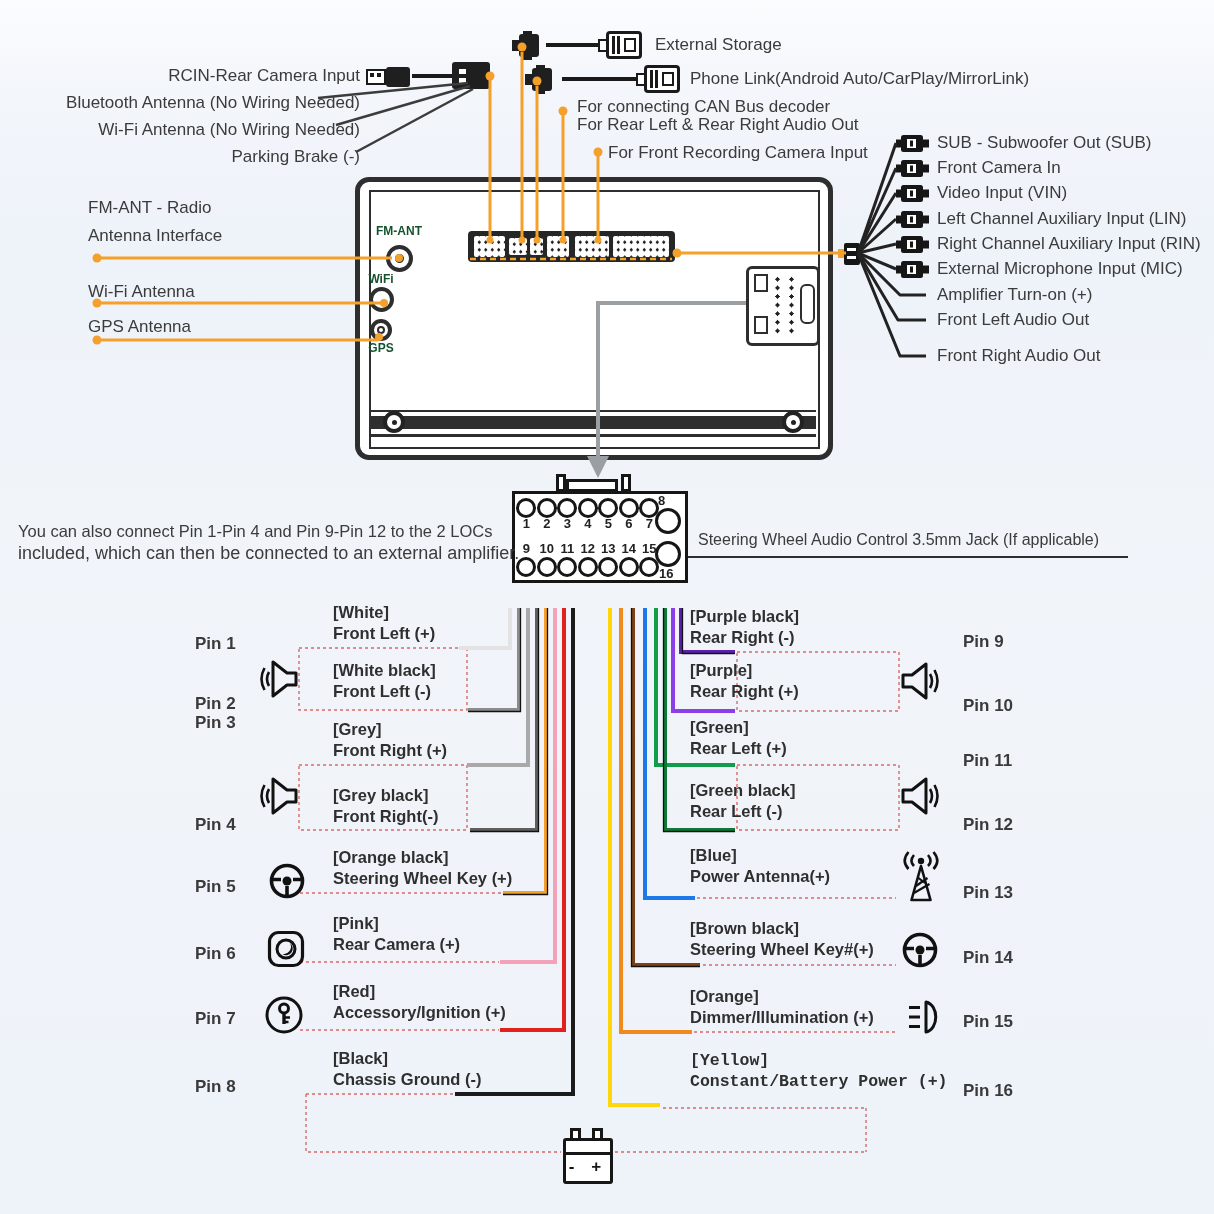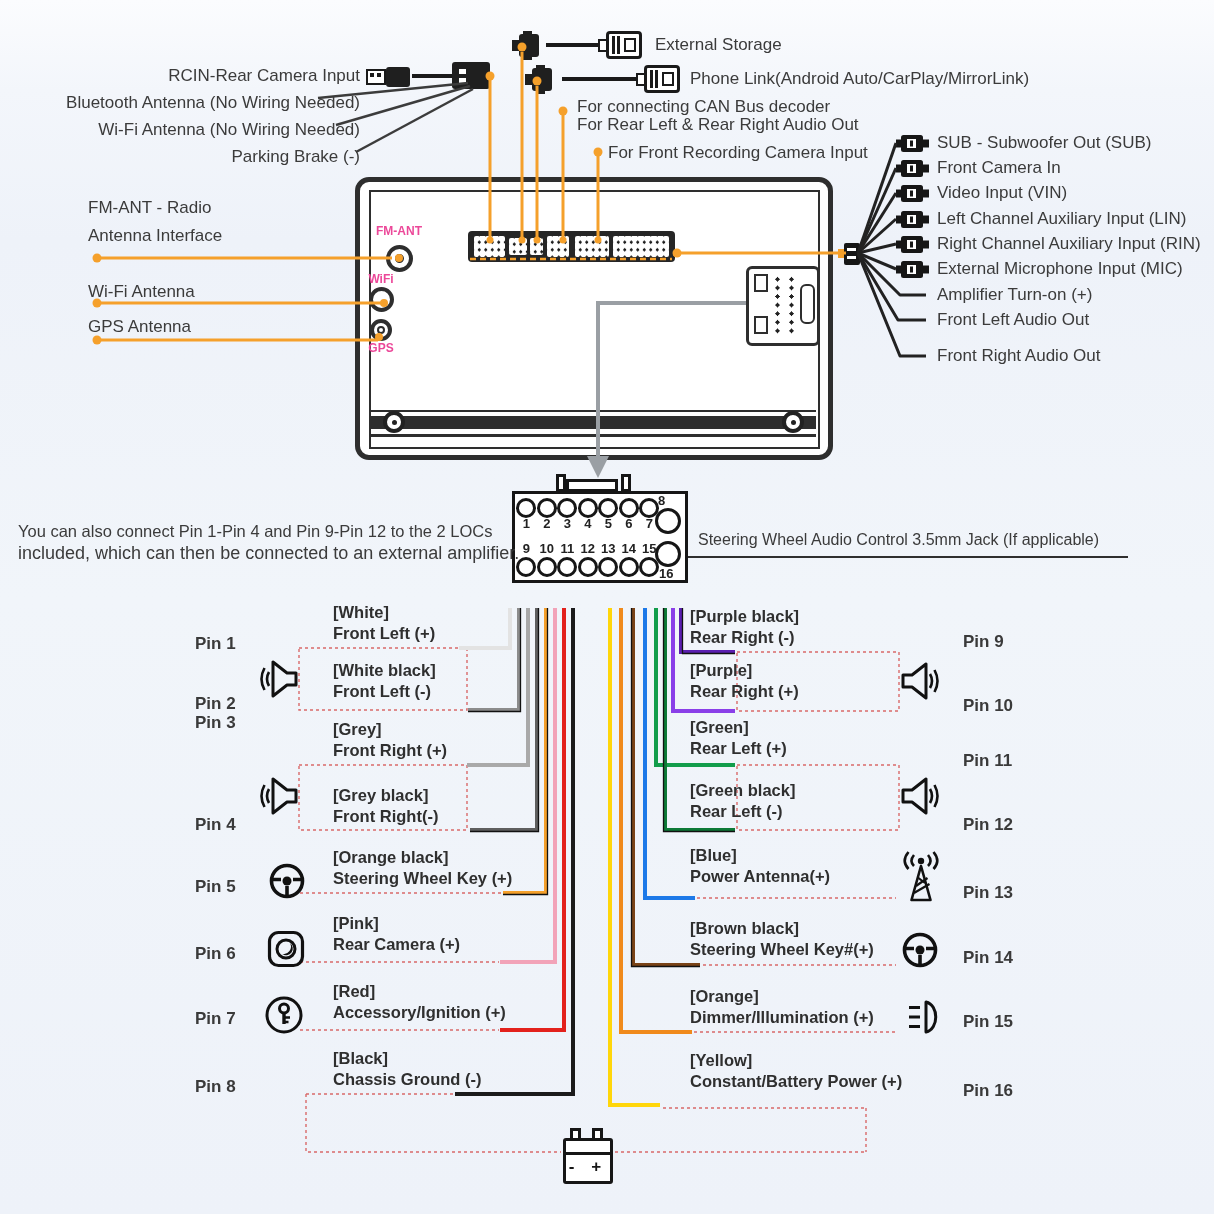--- a/index.html
+++ b/index.html
@@ -5,21 +5,21 @@
   html,body{margin:0;padding:0;}
   body{width:1214px;height:1214px;position:relative;overflow:hidden;
        font-family:"Liberation Sans","DejaVu Sans",sans-serif;
        background:linear-gradient(180deg,#fbfcfe 0px,#f3f6fb 90px,#eef2f9 240px,#f1f5fa 600px,#eef2f9 1214px);
        color:#3b3b3b;}
   .abs{position:absolute;}
   .txt{font-size:17px;line-height:22px;color:#3b3b3b;white-space:nowrap;}
   .rt{text-align:right;}
   .lbl{font-size:16.5px;font-weight:700;line-height:21px;color:#2f2f2f;white-space:nowrap;}
   .pinnum{font-size:17px;font-weight:700;color:#3a3a3a;white-space:nowrap;}
-  .smlbl{font-size:12px;font-weight:700;color:#ec4899;text-align:center;}
+  .smlbl{font-size:12px;font-weight:700;color:#14532d;text-align:center;}
   .unit{border:5px solid #2e2e2e;border-radius:14px;background:#fff;}
   .unit-inner{border:2.5px solid #2e2e2e;background:#fff;}
   .circ{border-radius:50%;border:4.5px solid #2e2e2e;background:#fff;box-sizing:border-box;}
   .dotgrid{background-image:radial-gradient(#1d1d1d 1.3px,transparent 1.5px);background-size:6.5px 7.5px;background-position:2px 2.5px;background-color:#fff;border-radius:2px;}
   .pcirc{width:20px;height:20px;border:3px solid #161616;border-radius:50%;background:#fff;box-sizing:border-box;position:absolute;}
   .numrow{position:absolute;display:flex;}
   .numrow span{display:inline-block;width:20.5px;text-align:center;font-size:13px;font-weight:700;color:#222;}
   svg{display:block;}
   #wires{left:0;top:0;z-index:3;pointer-events:none;}
   .z1{z-index:1;} .z2{z-index:2;} .z4{z-index:4;}
@@ -425,21 +425,21 @@
     <div>Power Antenna(+)</div>
   </div>
 <div class="abs lbl z4" style="left:690px;top:918px;">
     <div>[Brown black]</div>
     <div>Steering Wheel Key#(+)</div>
   </div>
 <div class="abs lbl z4" style="left:690px;top:986px;">
     <div>[Orange]</div>
     <div>Dimmer/Illumination (+)</div>
   </div>
-<div class="abs lbl z4" style="left:690px;top:1050px;">
+<div class="abs lbl z4" style="left:690px;top:1050px;font-family:Liberation Mono, monospace;">
     <div>[Yellow]</div>
     <div>Constant/Battery Power (+)</div>
   </div>
 
 <div class="abs z4" style="left:259px;top:658px;transform:scaleX(-1);">
     <svg width="44" height="42" fill="none" stroke="#111" stroke-width="3" stroke-linejoin="round">
       <path d="M7 15 H16 L30 4 V38 L16 27 H7 Z"></path>
       <path d="M34 14 Q38 21 34 28" stroke-width="2.6"></path>
       <path d="M38.5 10 Q44.5 21 38.5 32" stroke-width="2.6"></path>
     </svg>

